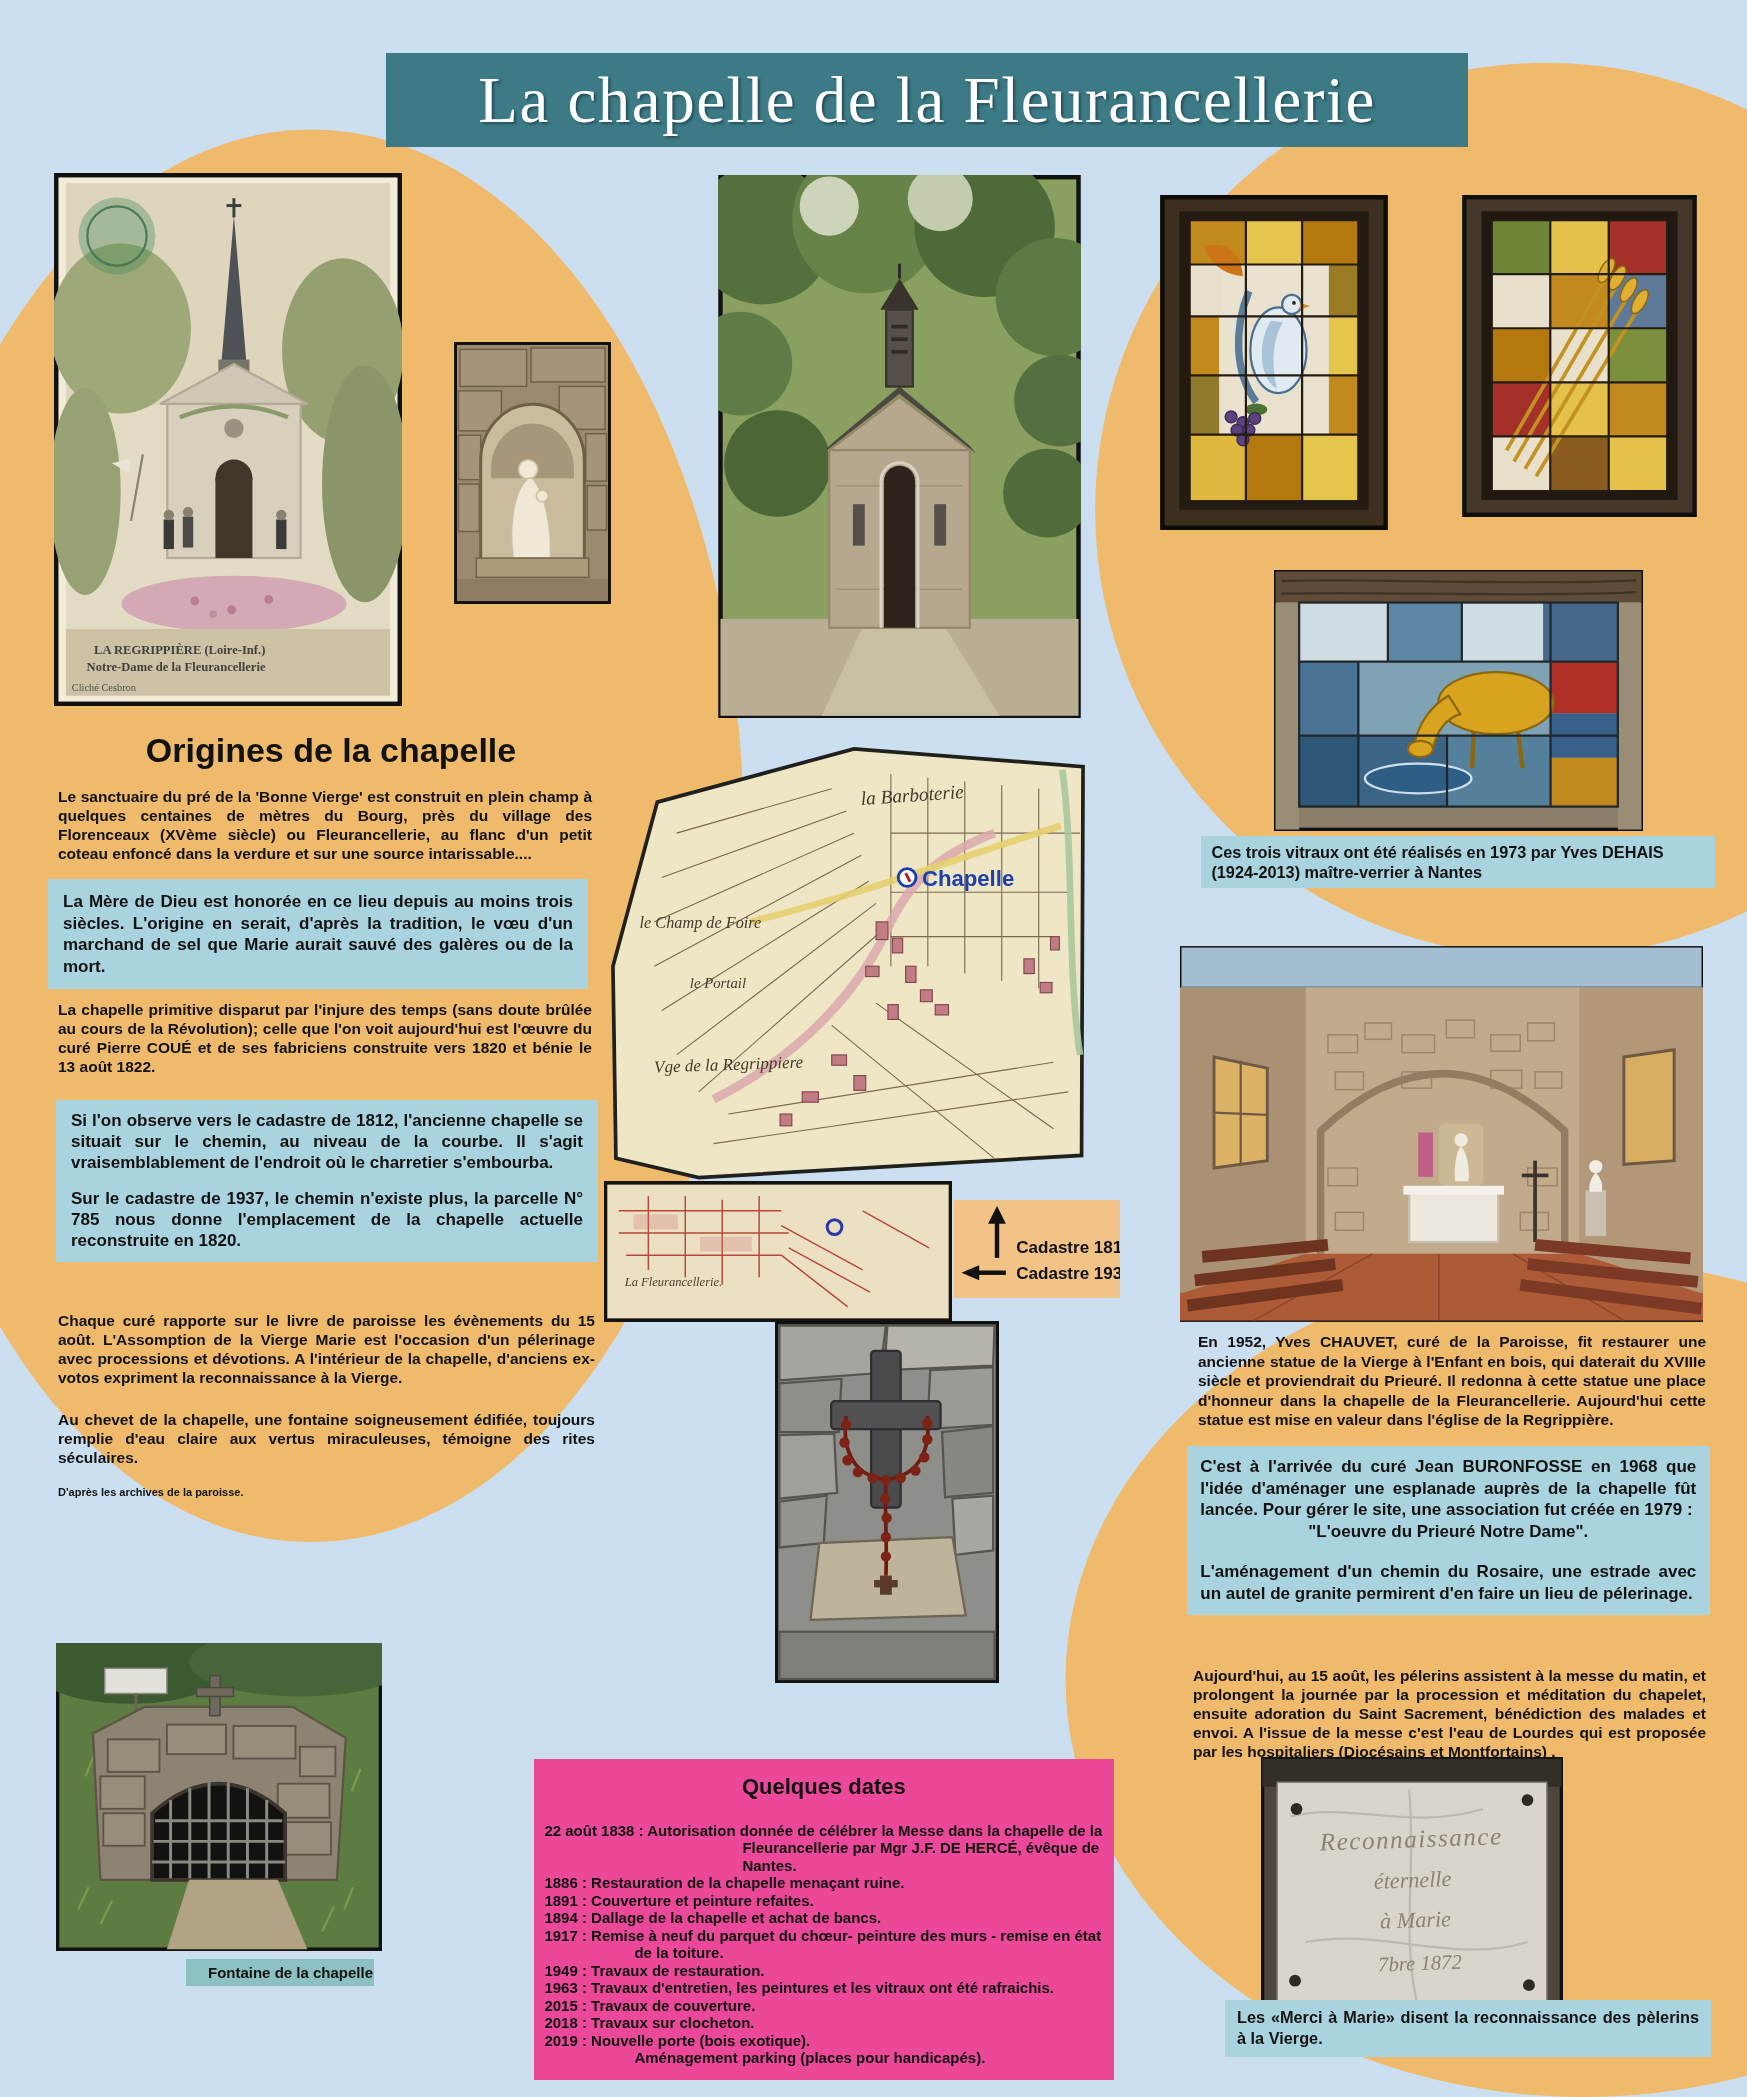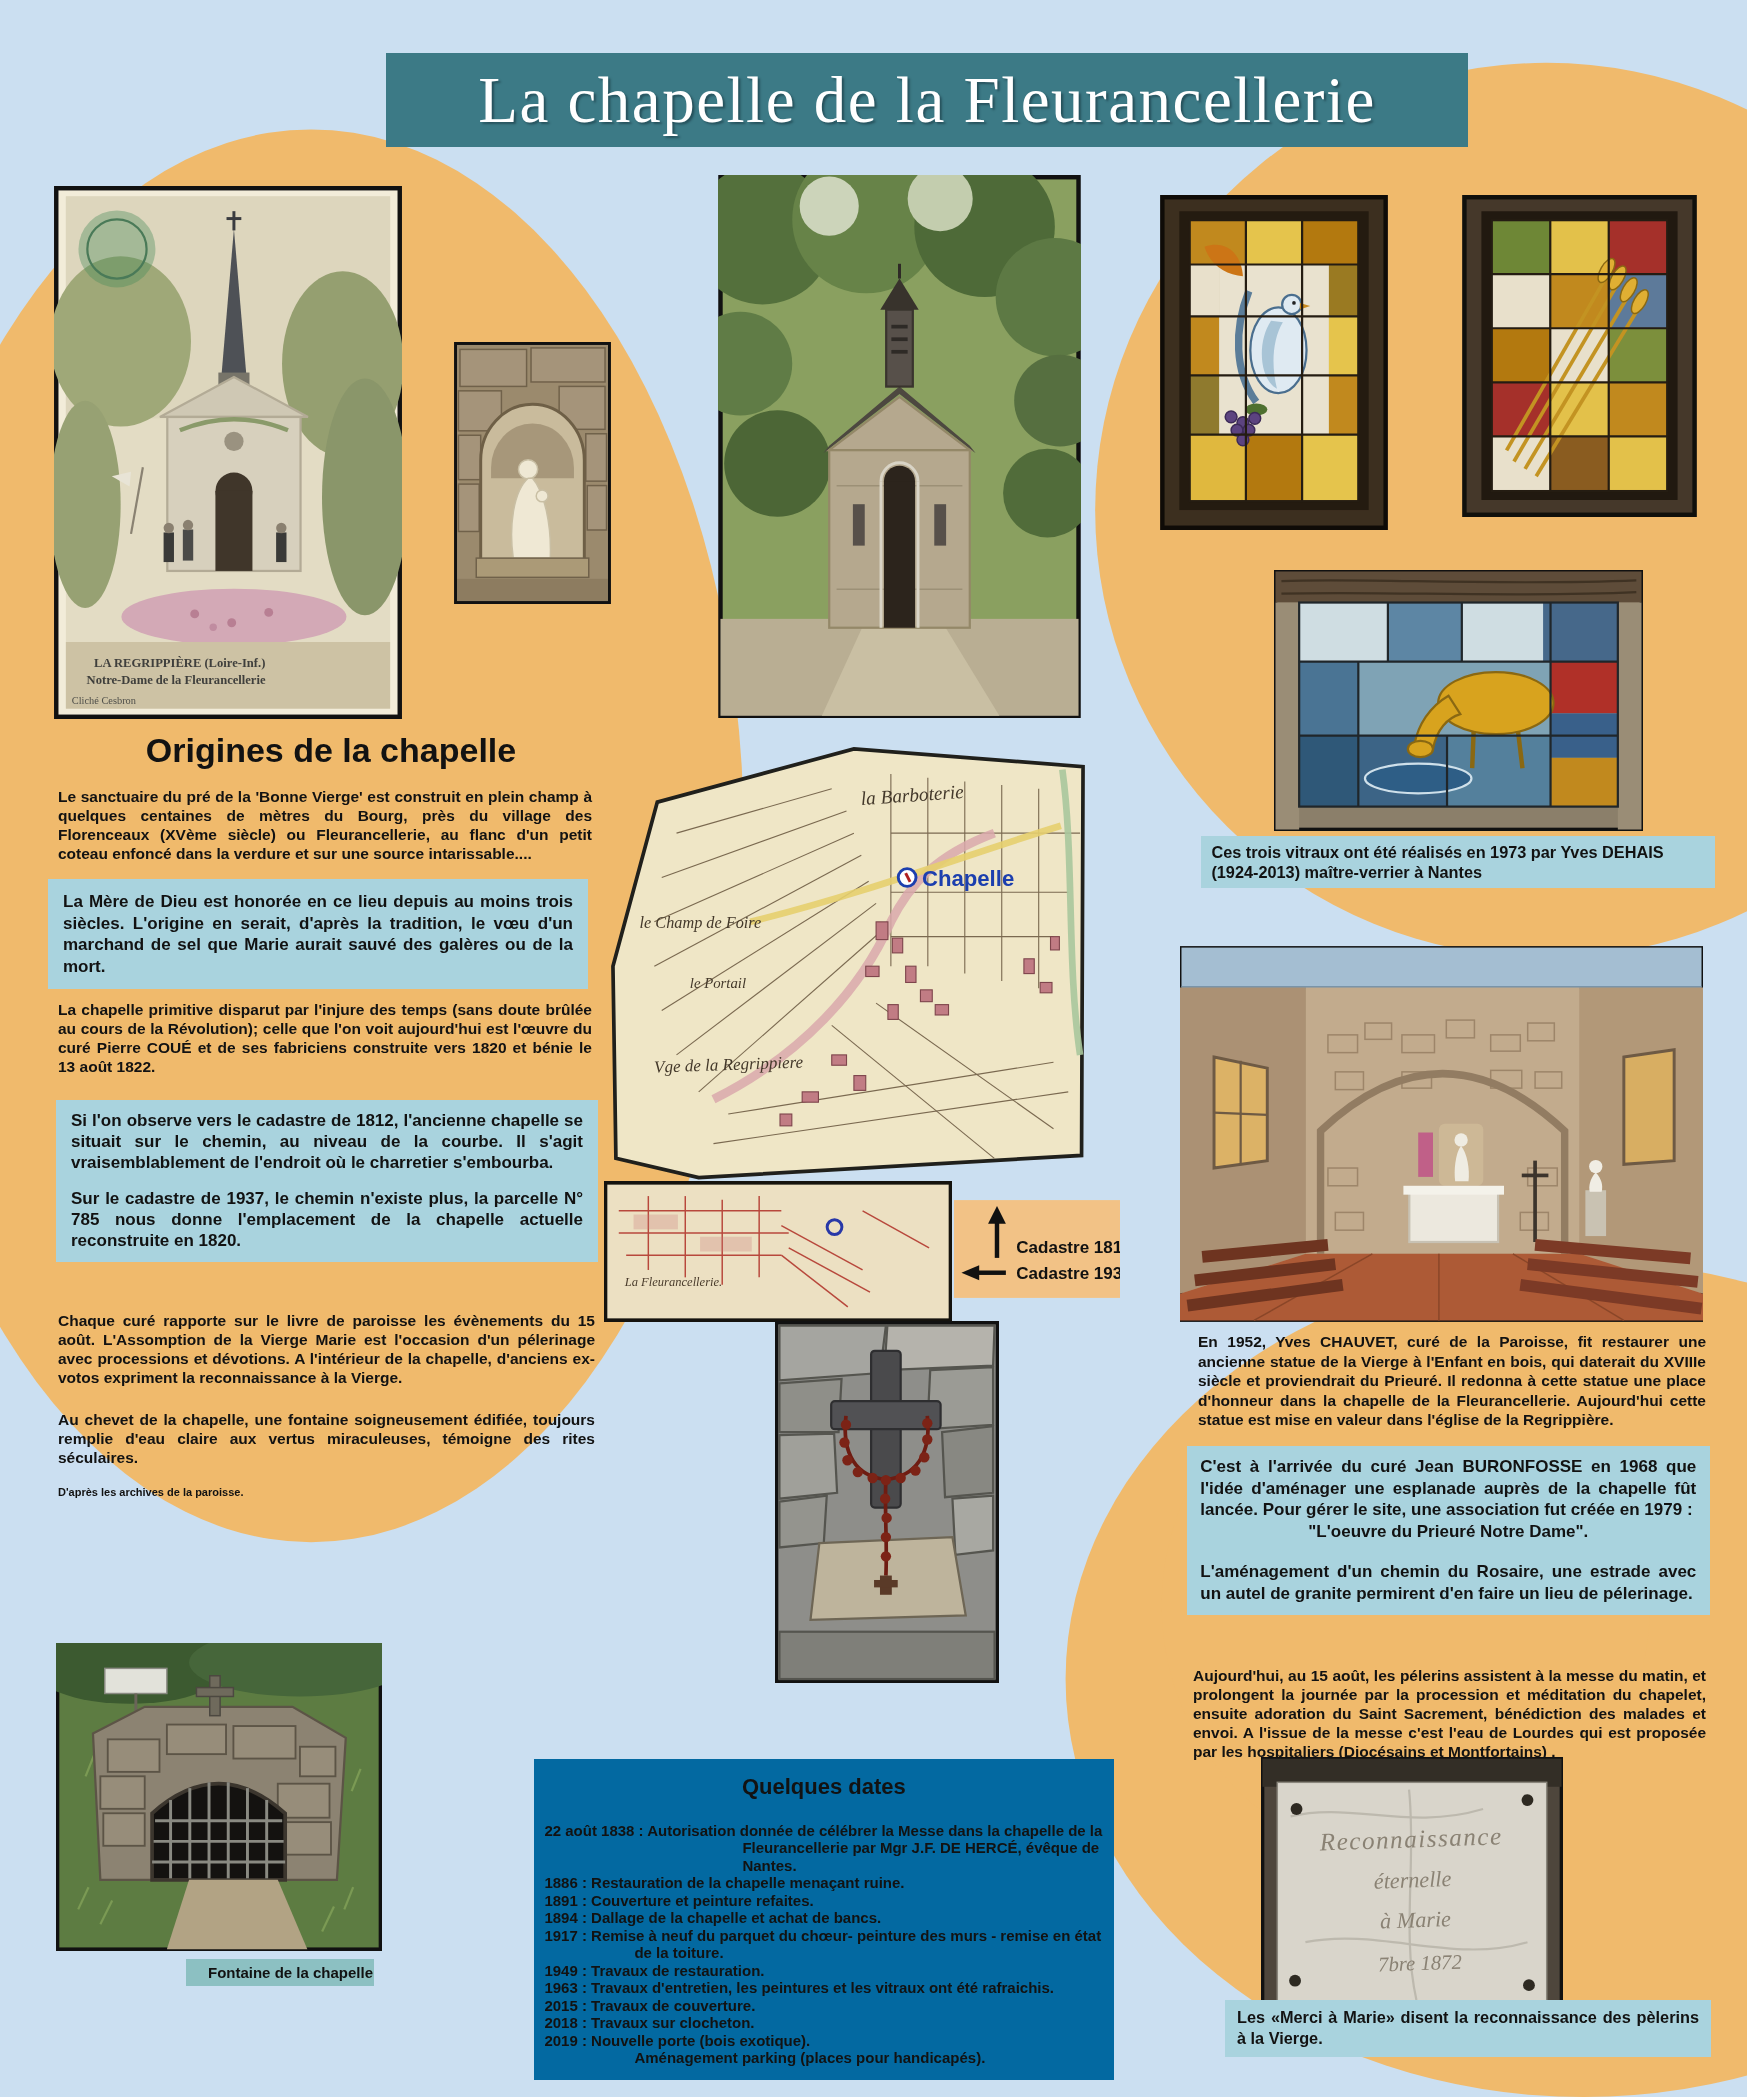--- a/index.html
+++ b/index.html
@@ -25,21 +25,21 @@
   .p3{left:58px;top:1311px;width:537px;}
   .p4{left:58px;top:1410px;width:537px;}
   .src{left:58px;top:1486px;width:370px;font-size:11px;font-weight:bold;}
   .vitcap{left:1201px;top:836px;width:493px;padding:6px 10.4px;font-size:16.3px;line-height:20px;
           font-weight:bold;}
   .p1952{left:1198px;top:1332px;width:508px;font-size:15.5px;line-height:19.6px;}
   .bx68{left:1187px;top:1446px;width:496px;padding:10.4px 13.3px;}
   .bx68 .assoc{text-align:center;font-size:17px;font-weight:bold;line-height:21.5px;}
   .bx68 .sp{height:19px;}
   .pauj{left:1193px;top:1666px;width:513px;font-size:15.5px;line-height:19px;}
-  .dates{left:534px;top:1759px;width:559px;padding:10.4px 10.4px 13.3px 10.4px;background:#0369a1;}
+  .dates{left:534px;top:1759px;width:559px;padding:10.4px 10.4px 13.3px 10.4px;background:#ec4899;}
   .d-head{text-align:center;font-size:22px;font-weight:bold;margin:4.4px 0 22px 0;}
   .d-item{font-size:15px;font-weight:bold;line-height:17.5px;}
   .ind-a{padding-left:90px;}
   .ind-b{padding-left:198px;}
   .fcap{left:186px;top:1959px;width:167px;height:27px;background:#8cc0c2;display:flex;
         align-items:center;justify-content:center;font-size:15px;font-weight:bold;padding-left:21px;}
   .merci{left:1225px;top:2000px;width:462px;padding:7.4px 12px;font-size:16.3px;line-height:21px;
          font-weight:bold;text-align:justify;}
   .ph{display:block;}
 </style>
@@ -52,21 +52,21 @@
     <ellipse cx="420" cy="1130" rx="585" ry="955" fill="#f0ba6c"></ellipse>
     <ellipse cx="2090" cy="690" rx="610" ry="605" fill="#f0ba6c"></ellipse>
     <ellipse cx="2140" cy="2270" rx="700" ry="565" fill="#f0ba6c"></ellipse>
     <ellipse cx="1900" cy="2170" rx="330" ry="345" fill="#f0ba6c"></ellipse>
   </svg>
 
   <div class="abs banner">
     <div class="title">La chapelle de la Fleurancellerie</div>
   </div>
 
-  <div class="abs" style="left:54px;top:186px;">
+  <div class="abs" style="left:54px;top:173px;">
     <svg class="ph" width="348" height="533" viewBox="0 0 470 720">
       <rect x="3" y="3" width="464" height="714" fill="#f2ecd9" stroke="#111" stroke-width="6"></rect>
       <rect x="16" y="14" width="438" height="692" fill="#e3dcc4"></rect>
       <rect x="16" y="14" width="438" height="300" fill="#ddd6bd"></rect>
       <ellipse cx="90" cy="210" rx="95" ry="115" fill="#9fa878"></ellipse>
       <ellipse cx="390" cy="240" rx="82" ry="125" fill="#959f70"></ellipse>
       <ellipse cx="420" cy="420" rx="58" ry="160" fill="#8a966a"></ellipse>
       <ellipse cx="42" cy="430" rx="48" ry="140" fill="#97a173"></ellipse>
       <g>
         <polygon points="243,58 226,258 260,258" fill="#4e5156"></polygon>

